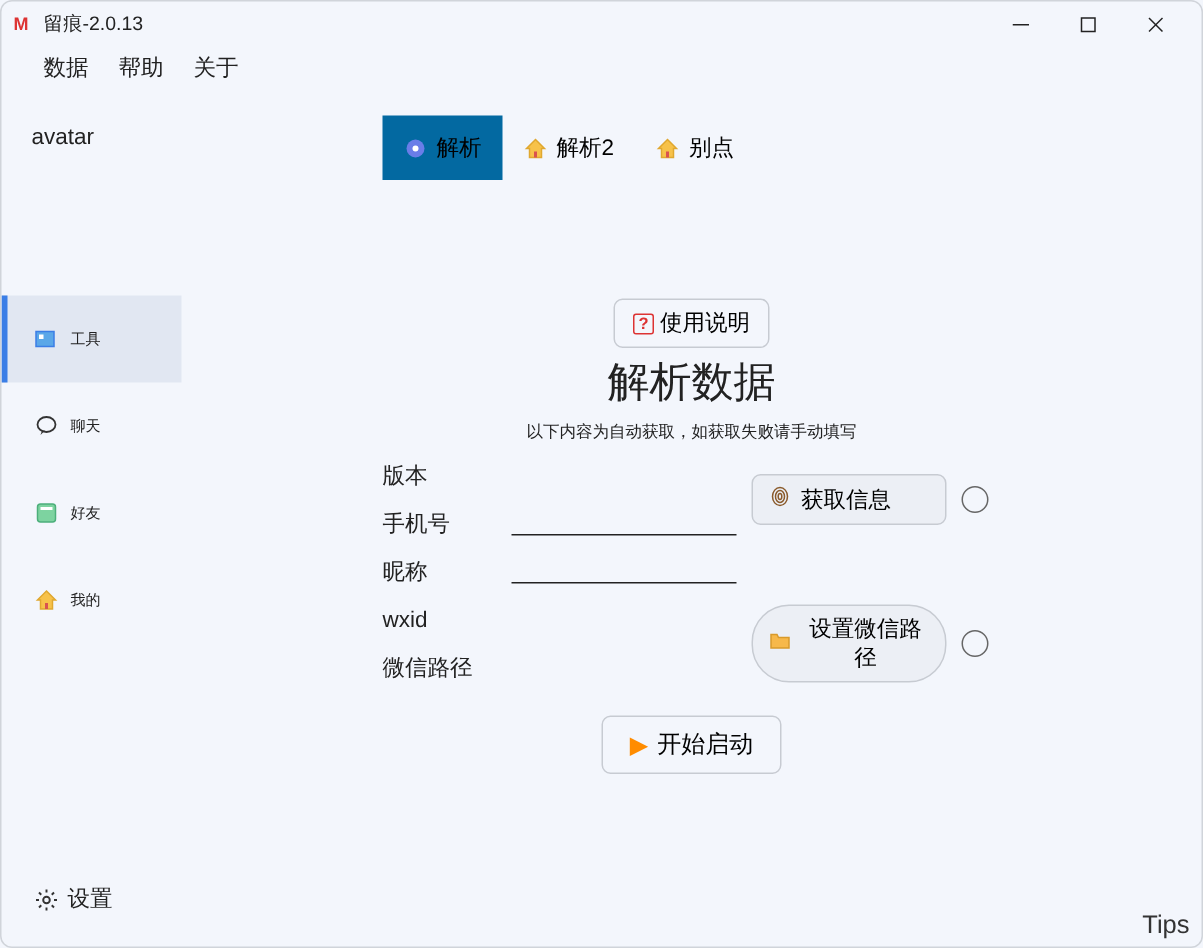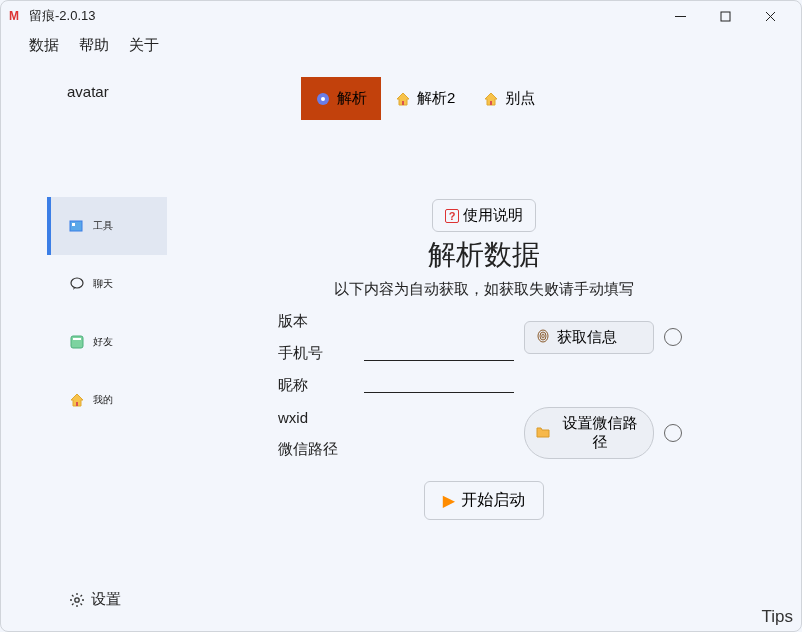--- a/index.html
+++ b/index.html
@@ -12,49 +12,49 @@
   .titlebar .title { font-size: 13px; color: #222; }
   .titlebar .win-controls { margin-left: auto; display: flex; }
   .titlebar .win-btn { width: 45px; height: 30px; display: flex; align-items: center; justify-content: center; cursor: pointer; }
   .titlebar .win-btn svg { width: 11px; height: 11px; }
 
   
   .menubar { height: 28px; display: flex; align-items: center; padding: 0 6px; gap: 0; margin-left: 12px; }
   .menubar .menu-item { padding: 4px 10px; font-size: 15px; color: #222; cursor: pointer; }
 
   
-  .body { flex: 1; display: flex; position: relative; padding-left: 46px; }
+  .body { flex: 1; display: flex; position: relative; }
 
   
   .sidebar { width: 120px; display: flex; flex-direction: column; padding-top: 8px; }
   .avatar-lbl { font-size: 15px; color: #222; padding: 16px 0 0 20px; height: 50px; }
   .nav-spacer { height: 80px; }
   .nav-item { height: 58px; display: flex; align-items: center; padding-left: 18px; gap: 8px; font-size: 10px; color: #222; cursor: pointer; border-left: 4px solid transparent; }
   .nav-item.active { background: #e1e7f2; border-left: 4px solid #3b7ee6; }
   .nav-icon { width: 16px; height: 16px; display: inline-flex; align-items: center; justify-content: center; }
   .nav-bottom { margin-top: auto; margin-bottom: 22px; }
   .nav-settings { display: flex; align-items: center; gap: 6px; padding-left: 22px; font-size: 15px; color: #222; cursor: pointer; }
 
   
   .main { flex: 1; position: relative; }
 
   
   .tabs { display: flex; gap: 0; position: absolute; left: 134px; top: 18px; }
   .tab { display: flex; align-items: center; gap: 6px; padding: 12px 14px; font-size: 15px; cursor: pointer; }
-  .tab.active { background: #c2410c; }
+  .tab.active { background: #0369a1; }
   .tab-icon { width: 16px; height: 16px; display: inline-flex; align-items: center; justify-content: center; }
 
   
   .panel { position: absolute; left: 0; right: 0; top: 140px; display: flex; flex-direction: column; align-items: center; }
 
   .help-btn { border: 1px solid #c7cbd2; background: #f3f6fc; border-radius: 6px; padding: 6px 12px; font-size: 15px; display: inline-flex; align-items: center; gap: 4px; cursor: pointer; }
   .help-btn .q { color: #d33; font-weight: bold; border:1px solid #d33; width:14px; height:14px; display:inline-flex; align-items:center; justify-content:center; font-size:11px; border-radius:2px;}
 
   .big-title { font-size: 28px; font-family: SimSun, serif; margin-top: 4px; color: #222; }
-  .subtitle { font-size: 15px; margin-top: 6px; color: #222; }
+  .subtitle { font-size: 11px; margin-top: 6px; color: #222; }
 
   .form { margin-top: 8px; width: 100%; display: grid; grid-template-columns: 80px 150px 130px 30px; column-gap: 10px; row-gap: 4px; justify-content: center; align-items: center; }
   .form .lbl { font-size: 15px; color: #222; text-align: left; padding-left: 4px; height: 28px; display: flex; align-items: center;}
   .form .val { height: 28px; }
   .form .val input { width: 100%; border: none; border-bottom: 1.5px solid #222; background: transparent; font-size: 14px; outline: none; height: 22px; }
   .form .btn { border: 1px solid #c7cbd2; background: #eceff5; border-radius: 6px; padding: 6px 10px; font-size: 15px; display: inline-flex; align-items: center; gap: 6px; cursor: pointer; justify-content: flex-start;}
   .radio { width: 18px; height: 18px; border: 1.5px solid #666; border-radius: 50%; cursor: pointer; }
 
   .start-btn-row { margin-top: 18px; }
   .start-btn { border: 1px solid #c7cbd2; background: #f3f6fc; border-radius: 6px; padding: 8px 18px; font-size: 16px; display: inline-flex; align-items: center; gap: 6px; cursor: pointer; }

